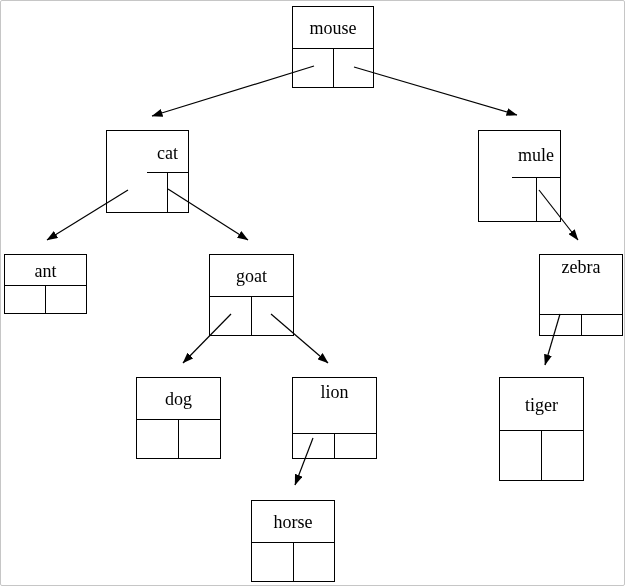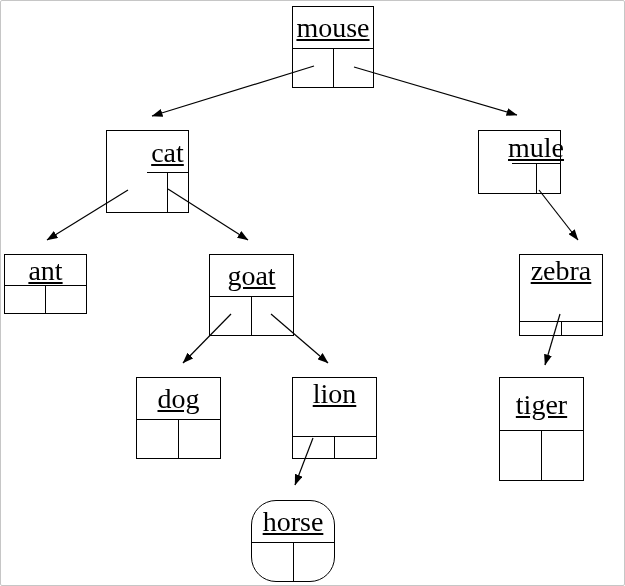--- a/index.html
+++ b/index.html
@@ -20,25 +20,24 @@
     border: 1px solid #000000;
     background: #ffffff;
     display: flex;
     flex-direction: column;
   }
   .node .label {
     flex: 1 1 50%;
     display: flex;
     align-items: center;
     justify-content: center;
-    font-size: 28px;
+    font-size: 18px;
     color: #000000;
     line-height: 1;
     padding-top: 2px;
-    text-decoration: underline;
   }
   .node .cells {
     flex: 1 1 50%;
     display: flex;
     border-top: 1px solid #000000;
   }
   .node .cell { flex: 1 1 50%; }
   .node .cell.left { border-right: 1px solid #000000; }
   svg.edges {
     position: absolute;
@@ -60,42 +59,42 @@
           <div class="cell right"></div>
         </div>
       </div>
       <div class="node" style="left: 105px; top: 129px; width: 83px; height: 83px; padding-left: 40px;">
         <div class="label">cat</div>
         <div class="cells">
           <div class="cell left"></div>
           <div class="cell right"></div>
         </div>
       </div>
-      <div class="node" style="left: 477px; top: 129px; width: 83px; height: 64px; padding-left: 33px;">
+      <div class="node" style="left: 477px; top: 129px; width: 83px; height: 92px; padding-left: 33px;">
         <div class="label">mule</div>
         <div class="cells">
           <div class="cell left"></div>
           <div class="cell right"></div>
         </div>
       </div>
       <div class="node" style="left: 3px; top: 253px; width: 83px; height: 60px;">
         <div class="label">ant</div>
         <div class="cells">
           <div class="cell left"></div>
           <div class="cell right"></div>
         </div>
       </div>
       <div class="node" style="left: 208px; top: 253px; width: 85px; height: 82px; justify-content: space-between;">
         <div class="label">goat</div>
         <div class="cells">
           <div class="cell left"></div>
           <div class="cell right"></div>
         </div>
       </div>
-      <div class="node" style="left: 518px; top: 253px; width: 84px; height: 82px; gap: 36px;">
+      <div class="node" style="left: 538px; top: 253px; width: 84px; height: 82px; gap: 36px;">
         <div class="label">zebra</div>
         <div class="cells">
           <div class="cell left"></div>
           <div class="cell right"></div>
         </div>
       </div>
       <div class="node" style="left: 135px; top: 376px; width: 85px; height: 82px; justify-content: space-between;">
         <div class="label">dog</div>
         <div class="cells">
           <div class="cell left"></div>
@@ -109,21 +108,21 @@
           <div class="cell right"></div>
         </div>
       </div>
       <div class="node" style="left: 498px; top: 376px; width: 85px; height: 104px;">
         <div class="label">tiger</div>
         <div class="cells">
           <div class="cell left"></div>
           <div class="cell right"></div>
         </div>
       </div>
-      <div class="node" style="left: 250px; top: 499px; width: 84px; height: 82px; border-radius: 25px;">
+      <div class="node" style="left: 250px; top: 499px; width: 84px; height: 82px;">
         <div class="label">horse</div>
         <div class="cells">
           <div class="cell left"></div>
           <div class="cell right"></div>
         </div>
       </div>
     </div>
   <svg class="edges" viewBox="0 0 625 586" xmlns="http://www.w3.org/2000/svg">
     <defs>
       <marker id="arrowhead" markerUnits="userSpaceOnUse" markerWidth="11" markerHeight="8" refX="10.5" refY="4" orient="auto">

